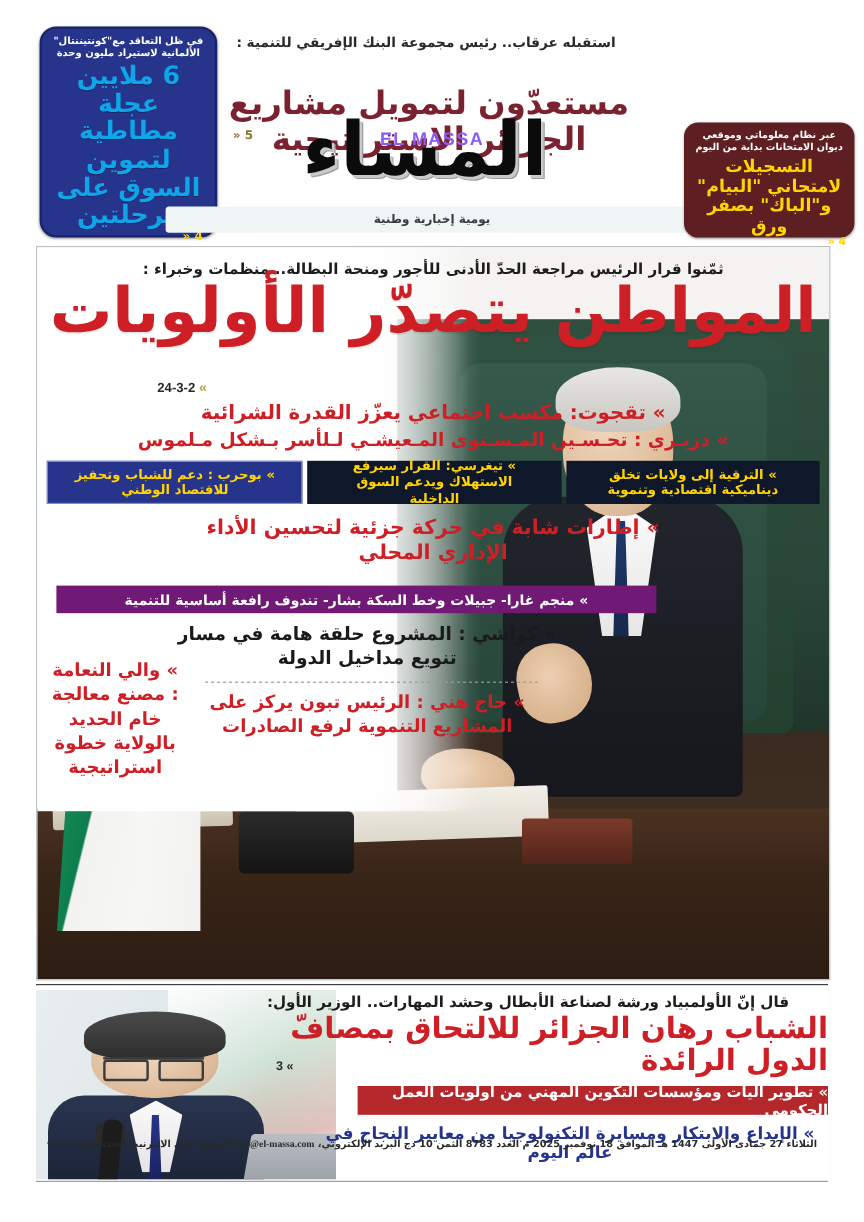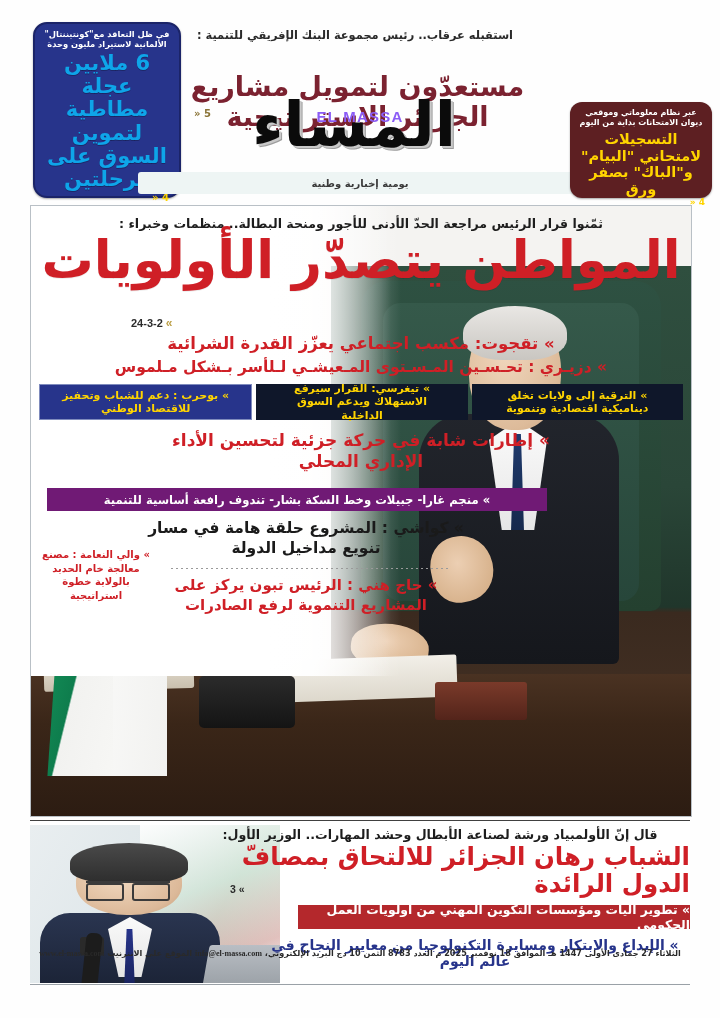--- a/index.html
+++ b/index.html
@@ -252,21 +252,21 @@
   .dotrule{
     left:140px;top:362px;width:280px;height:1px;
     background:repeating-linear-gradient(90deg,#9a9a9a 0 2px,transparent 2px 5px);
   }
   .mid3{
     left:110px;top:370px;width:330px;text-align:center;
     font-size:15px;font-weight:bold;color:#cf1f26;line-height:1.3;
   }
   .leftcol{
     left:10px;top:342px;width:110px;text-align:center;
-    font-size:10px;font-weight:bold;color:#cf1f26;line-height:1.35;
+    font-size:15px;font-weight:bold;color:#cf1f26;line-height:1.35;
   }
 
   
   .bottom-block{
     position:absolute;left:30px;top:820px;width:660px;height:162px;
     border-top:1px solid #404040;background:#ffffff;overflow:hidden;
   }
   .b-photo{
     position:absolute;left:0;top:4px;width:250px;height:158px;overflow:hidden;
     background:linear-gradient(120deg,#e9eef0 0%,#dfe7ea 45%,#cfe0d6 70%,#eef3f0 100%);

